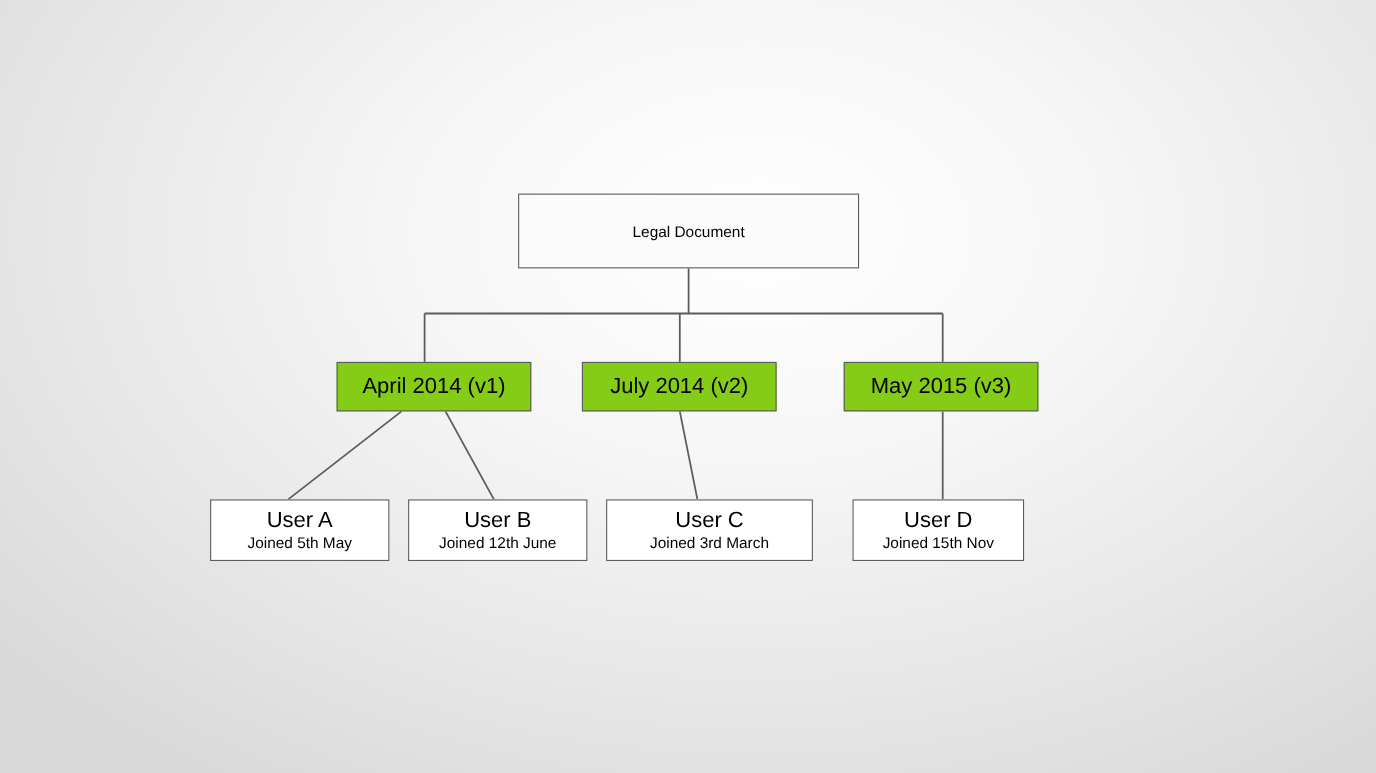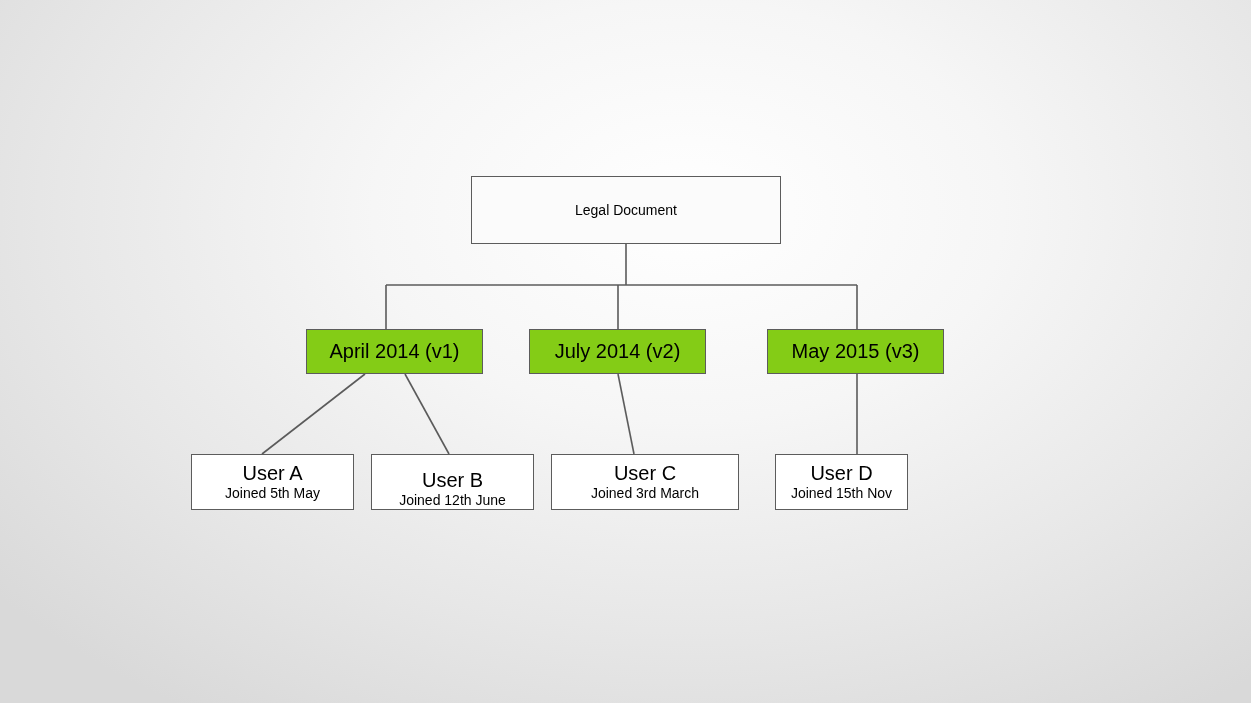--- a/index.html
+++ b/index.html
@@ -100,26 +100,26 @@
 
 <div class="node version-node" style="left:767px; top:329px; width:177px; height:45px;">
   <span class="label-version">May 2015 (v3)</span>
 </div>
 
 <div class="node" style="left:191px; top:454px; width:163px; height:56px;">
   <span class="user-name">User A</span>
   <span class="user-sub">Joined 5th May</span>
 </div>
 
-<div class="node" style="left:371px; top:454px; width:163px; height:56px;justify-content:flex-end;">
+<div class="node" style="left:371px; top:454px; width:163px; height:56px;">
   <span class="user-name">User B</span>
   <span class="user-sub">Joined 12th June</span>
 </div>
 
 <div class="node" style="left:551px; top:454px; width:188px; height:56px;">
   <span class="user-name">User C</span>
   <span class="user-sub">Joined 3rd March</span>
 </div>
 
-<div class="node" style="left:775px; top:454px; width:133px; height:56px;">
+<div class="node" style="left:775px; top:454px; width:156px; height:56px;">
   <span class="user-name">User D</span>
   <span class="user-sub">Joined 15th Nov</span>
 </div>
 
 </body></html>

